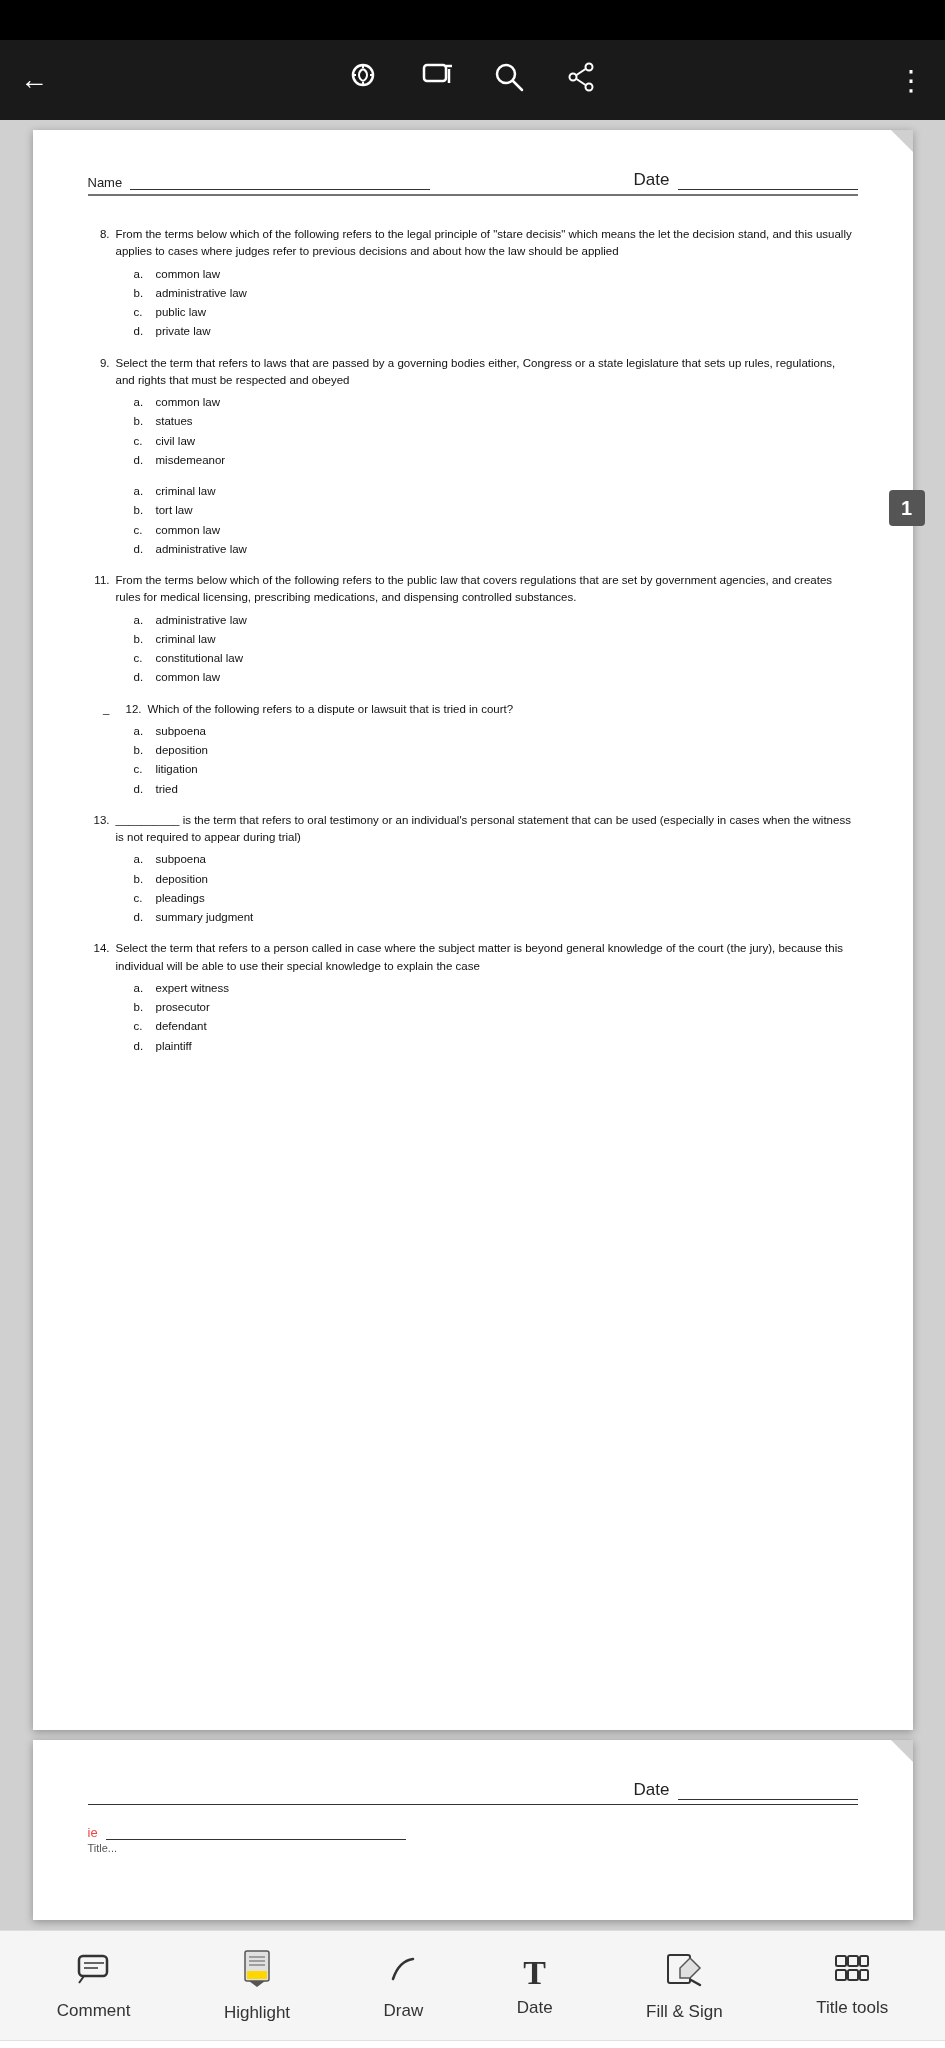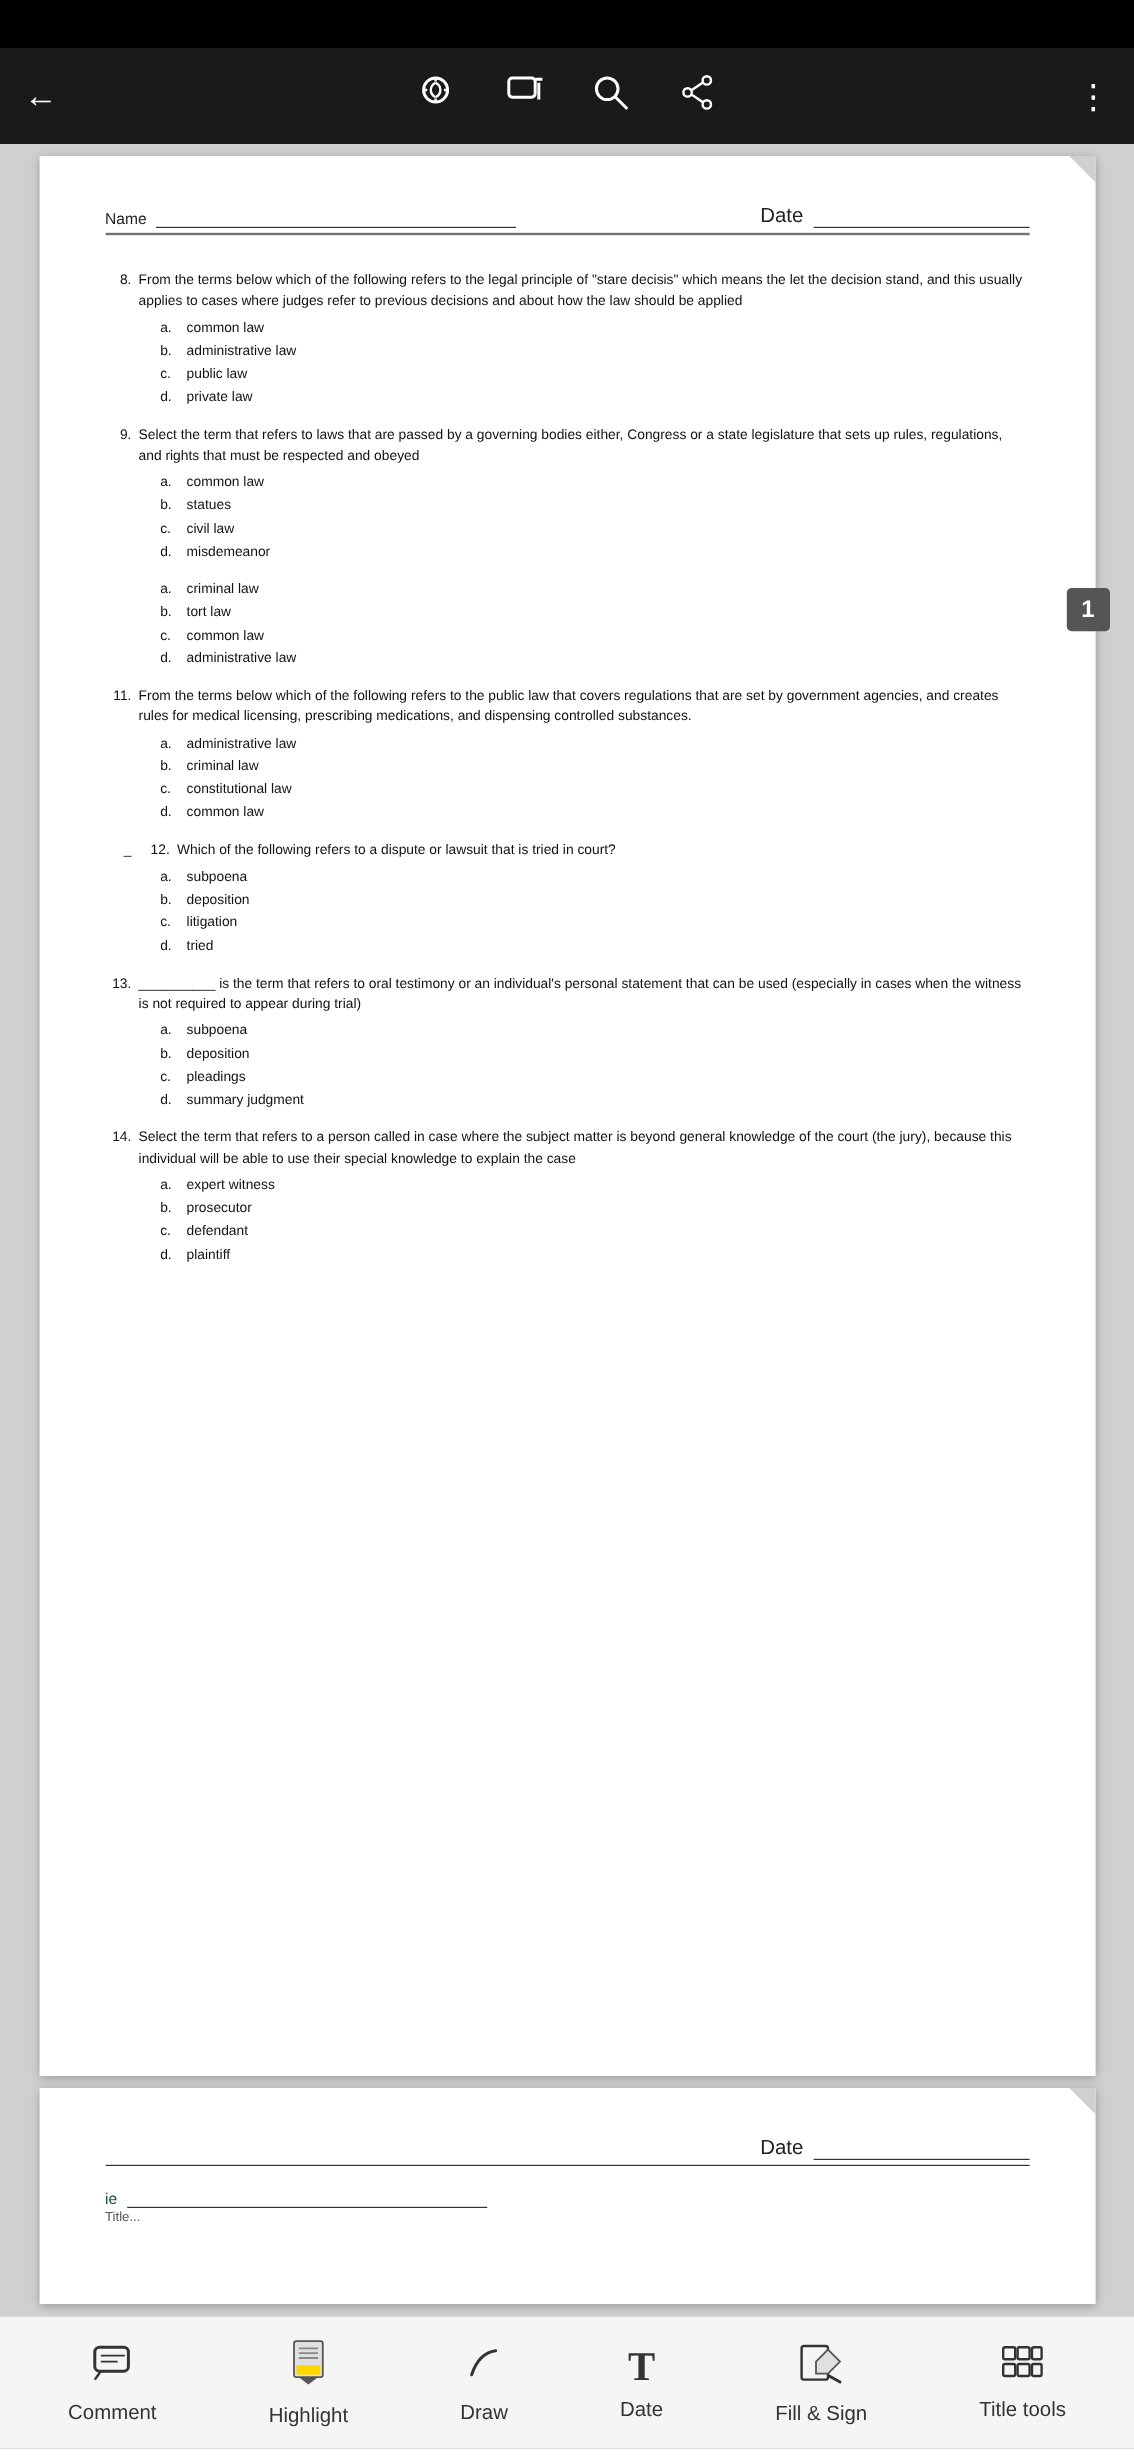--- a/index.html
+++ b/index.html
@@ -481,21 +481,21 @@
   </div>
 
   <div class="document-page-2">
     <div class="fold-corner"></div>
     <div class="page2-header">
       <div class="date-line">
         <span>Date</span>
         <span class="date-underline"></span>
       </div>
     </div>
-    <div class="name-line" style="font-size:13px; color:#14532d;">
+    <div class="name-line" style="font-size:13px; color:#ef4444;">
       <span>ie</span>
       <span class="name-underline"></span>
     </div>
     <div class="page2-footer">
       <span>Title...</span>
     </div>
   </div>
 
 </div>
 

